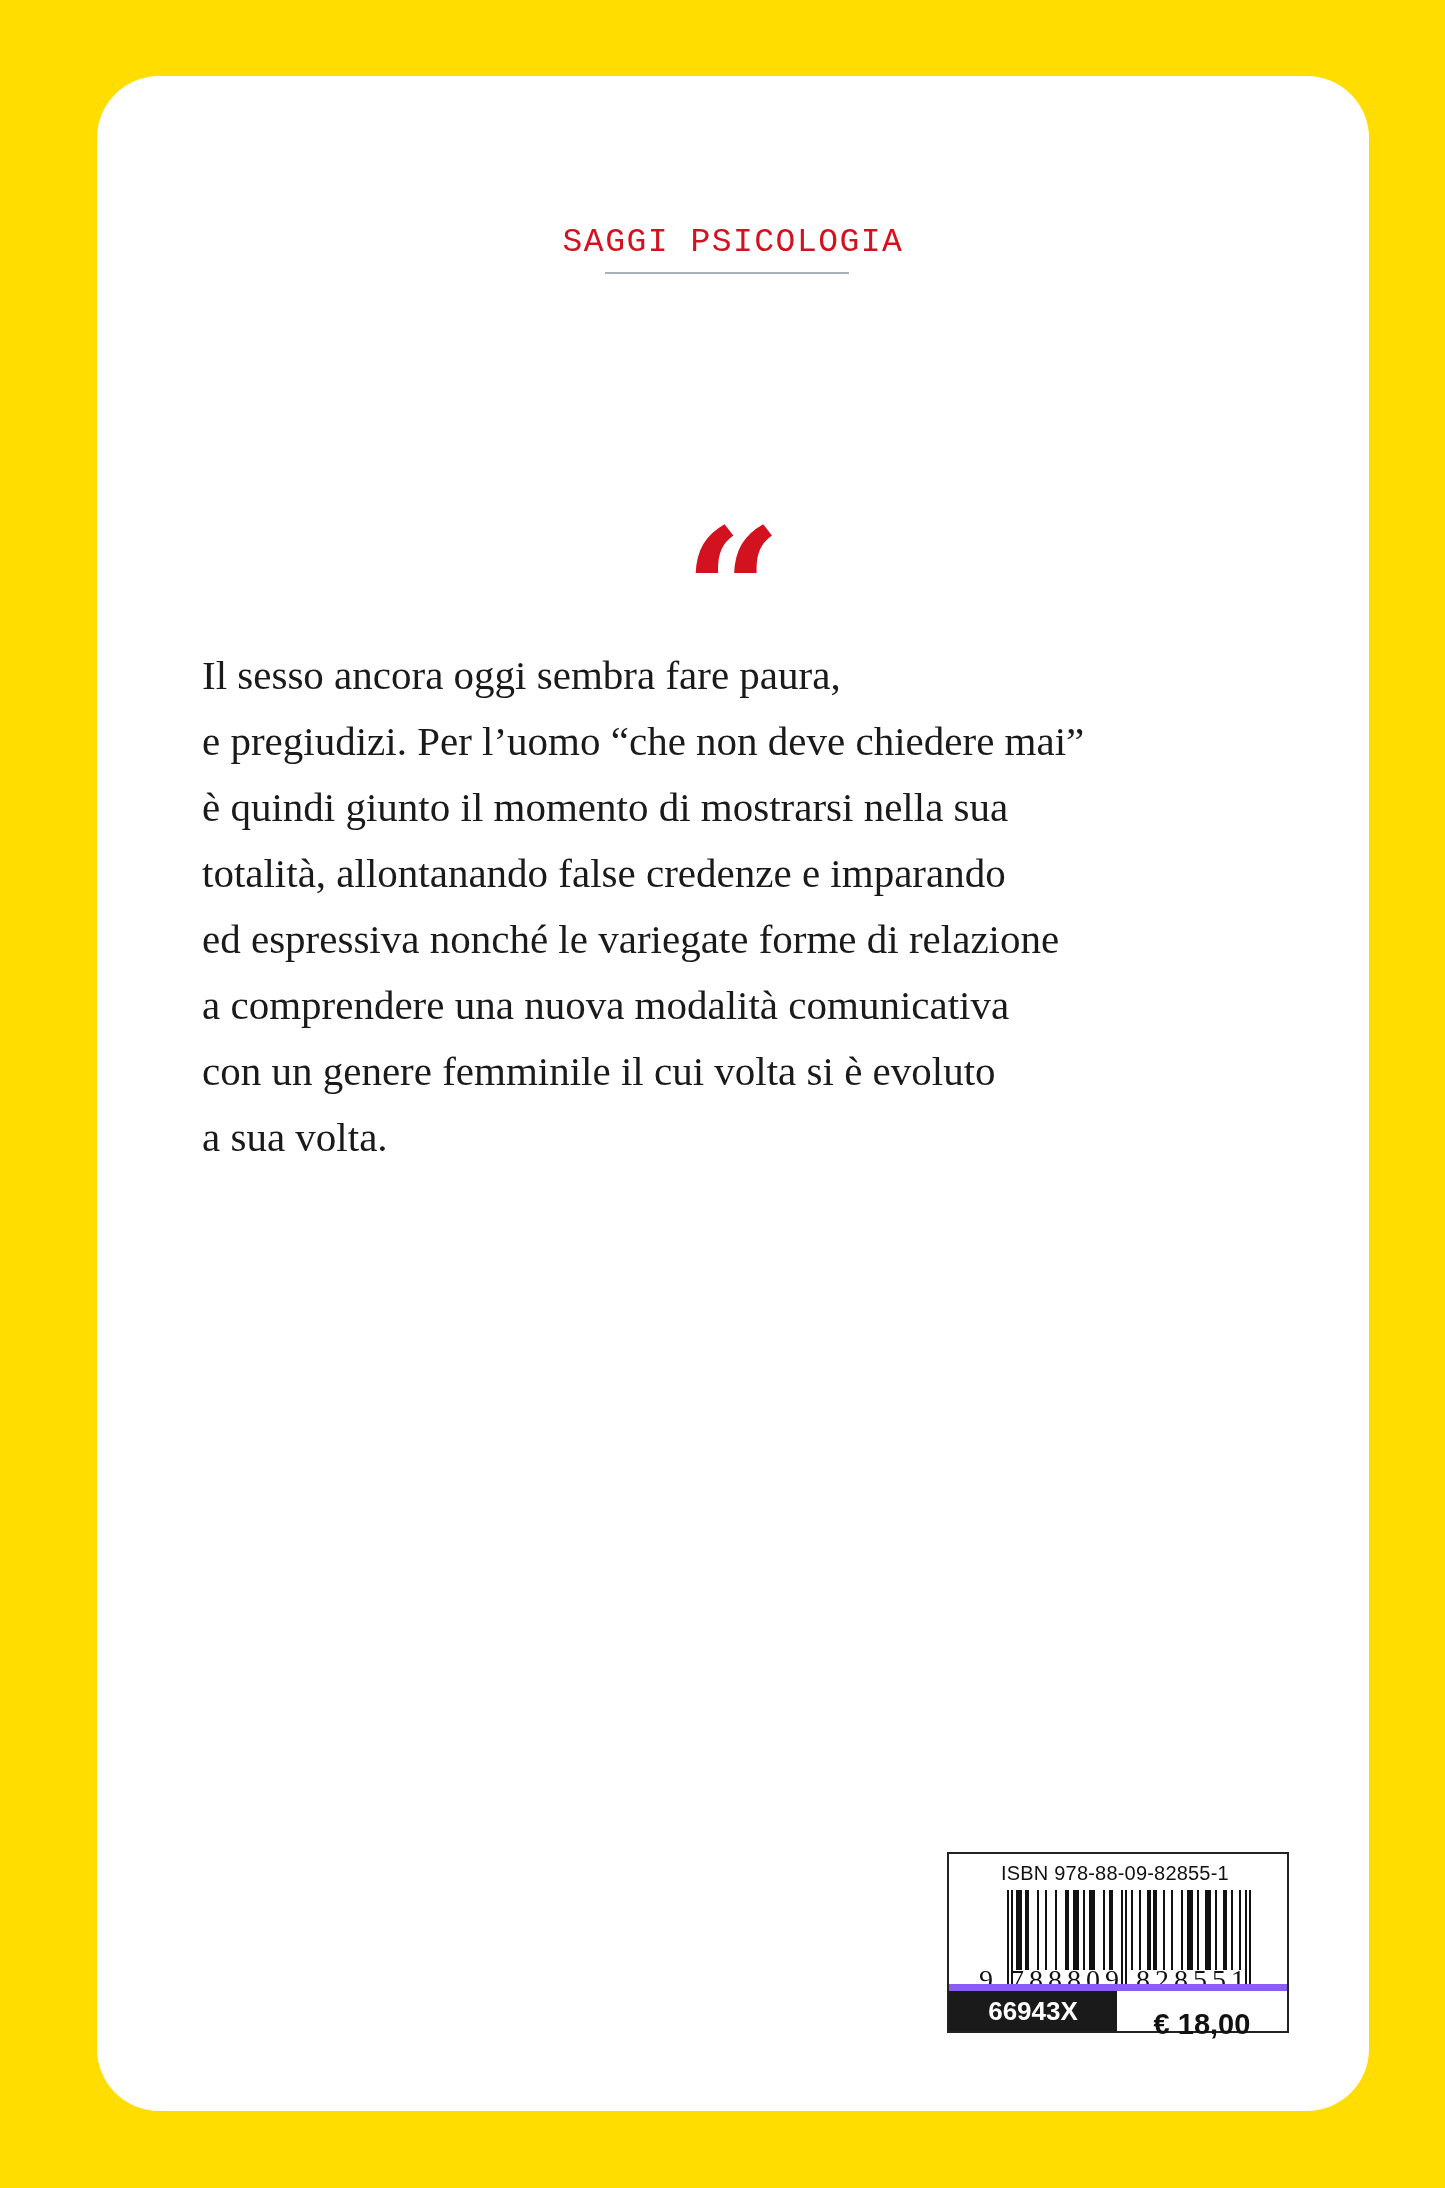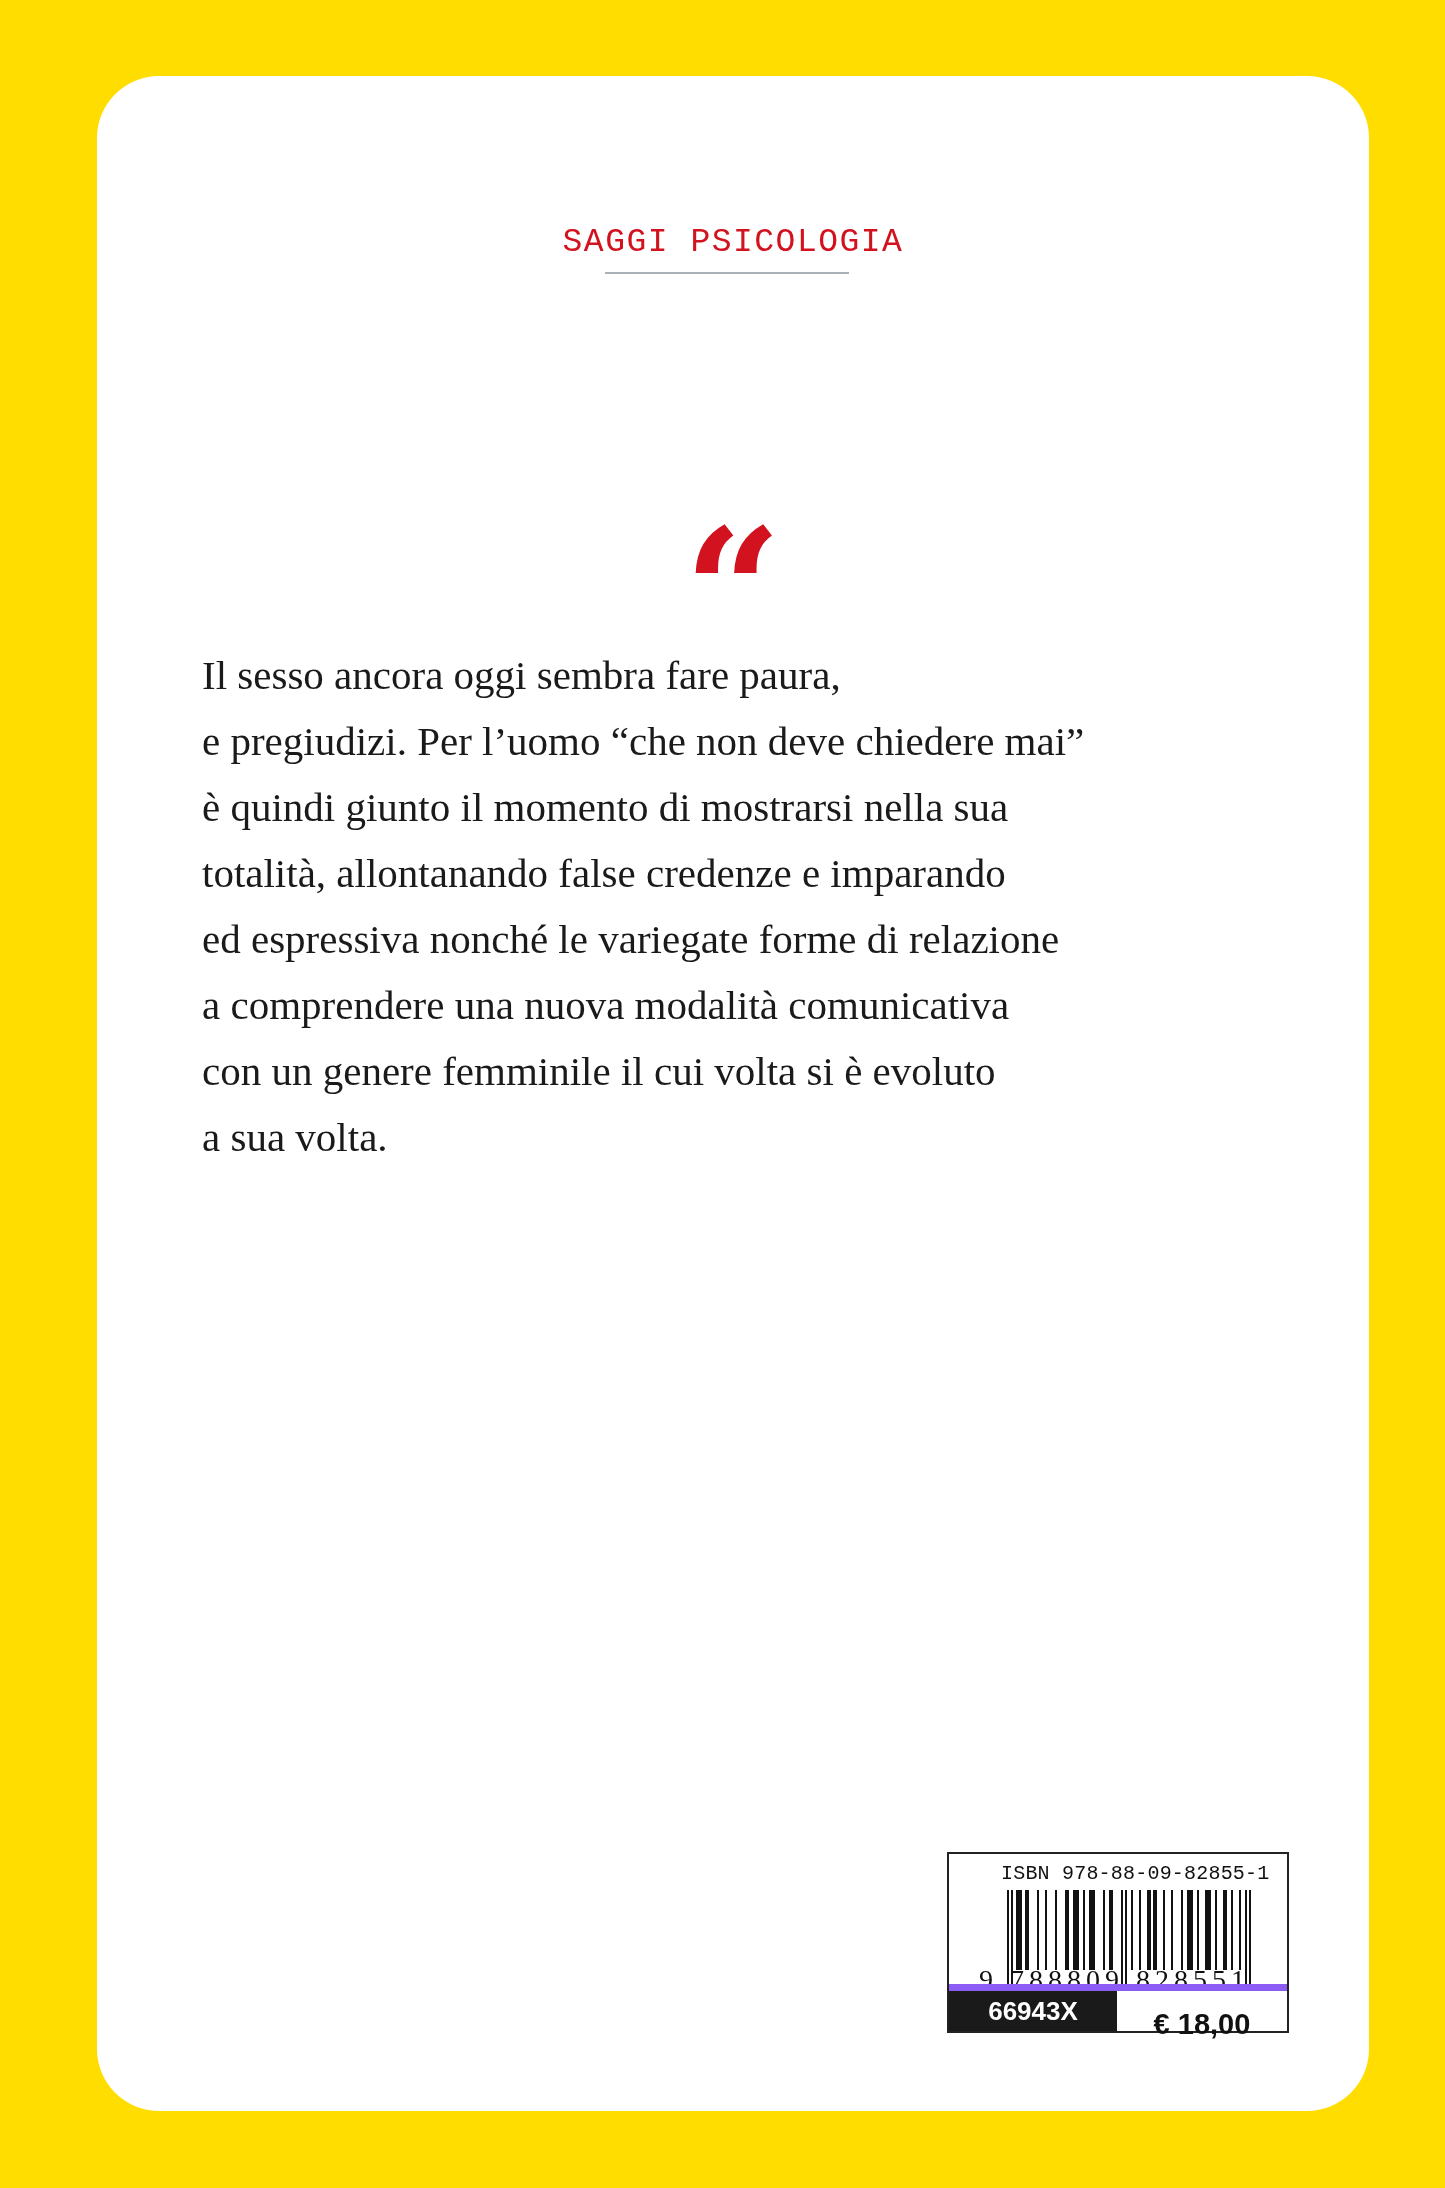--- a/index.html
+++ b/index.html
@@ -68,21 +68,20 @@
       background: #fff;
       box-sizing: border-box;
       font-family: "Liberation Sans", sans-serif;
     }
     .isbn-text {
       position: absolute;
       left: 52px; top: 8px;
       font-size: 20px;
       color: #111;
       letter-spacing: 0.2px;
-      font-family: Liberation Mono, monospace;
     }
     .bars {
       position: absolute;
       left: 58px; top: 36px;
       width: 260px; height: 100px;
     }
     .barcode-digits {
       position: absolute;
       left: 30px; top: 110px;
       font-size: 28px;

